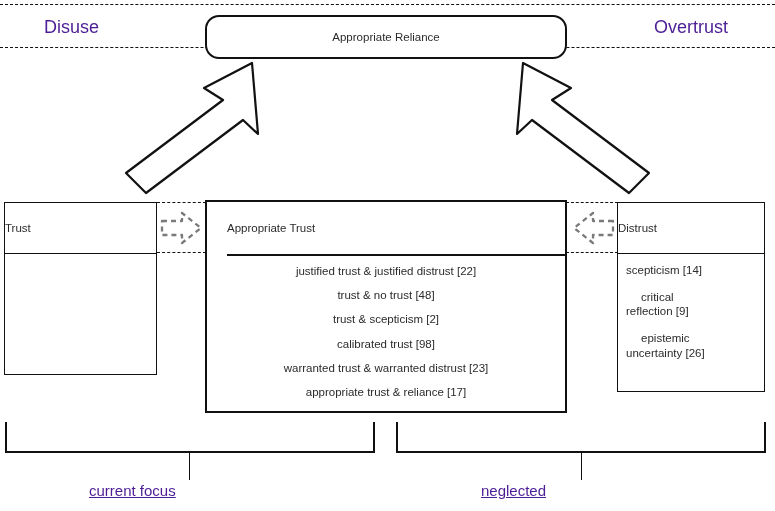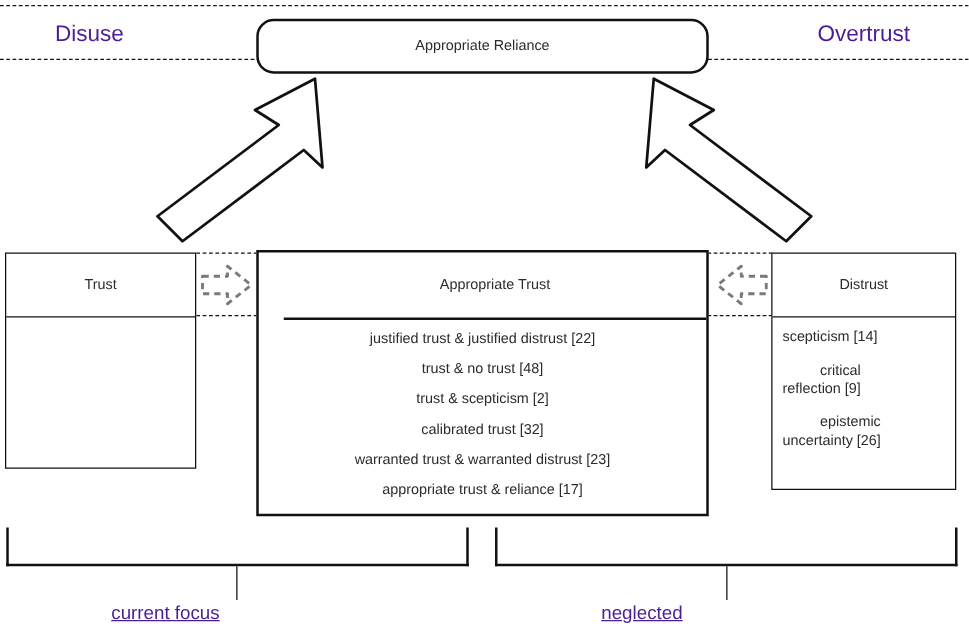--- a/index.html
+++ b/index.html
@@ -52,21 +52,21 @@
     background: #ffffff;
     display: flex;
     flex-direction: column;
   }
   .cbox.thin { border: 1.2px solid #111111; }
   .cbox.thick { border: 2.5px solid #111111; }
 
   .cbox-head {
     display: flex;
     align-items: center;
-    justify-content: center;
+    justify-content: flex-start;
     flex: 0 0 auto;
   }
   .cbox.thin .cbox-head { border-bottom: 1.2px solid #111111; }
   .cbox.thick .cbox-head { border-bottom: 2.5px solid #111111; margin-left: 20px; }
   .cbox-head span {
     font-size: 11.5px;
     color: #2b2b2b;
   }
 
   .cbox-body {
@@ -91,21 +91,21 @@
   .right-list {
     display: flex;
     flex-direction: column;
     align-items: flex-start;
     padding: 9px 0 0 8px;
     gap: 12px;
   }
   .right-list .item {
     font-size: 11.5px;
     color: #2b2b2b;
-    text-align: right;
+    text-align: center;
     line-height: 1.28;
     white-space: pre-line;
   }
 
   
   .rail {
     border-top: 1px dashed #111111;
     height: 0;
   }
 
@@ -184,21 +184,21 @@
   </div>
 
   <div class="abs cbox thick" style="left:205px; top:200px; width:362px; height:213px;">
     <div class="cbox-head" style="height:52px;">
       <span>Appropriate Trust</span>
     </div>
     <div class="cbox-body center-list">
       <div class="item">justified trust &amp; justified distrust [22]</div>
       <div class="item">trust &amp; no trust [48]</div>
       <div class="item">trust &amp; scepticism [2]</div>
-      <div class="item">calibrated trust [32]</div>
+      <div class="item">calibrated trust [98]</div>
       <div class="item">warranted trust &amp; warranted distrust [23]</div>
       <div class="item">appropriate trust &amp; reliance [17]</div>
     </div>
   </div>
 
   <div class="abs cbox thin" style="left:617px; top:202px; width:148px; height:190px;">
     <div class="cbox-head" style="height:50px;">
       <span>Distrust</span>
     </div>
     <div class="cbox-body right-list">

